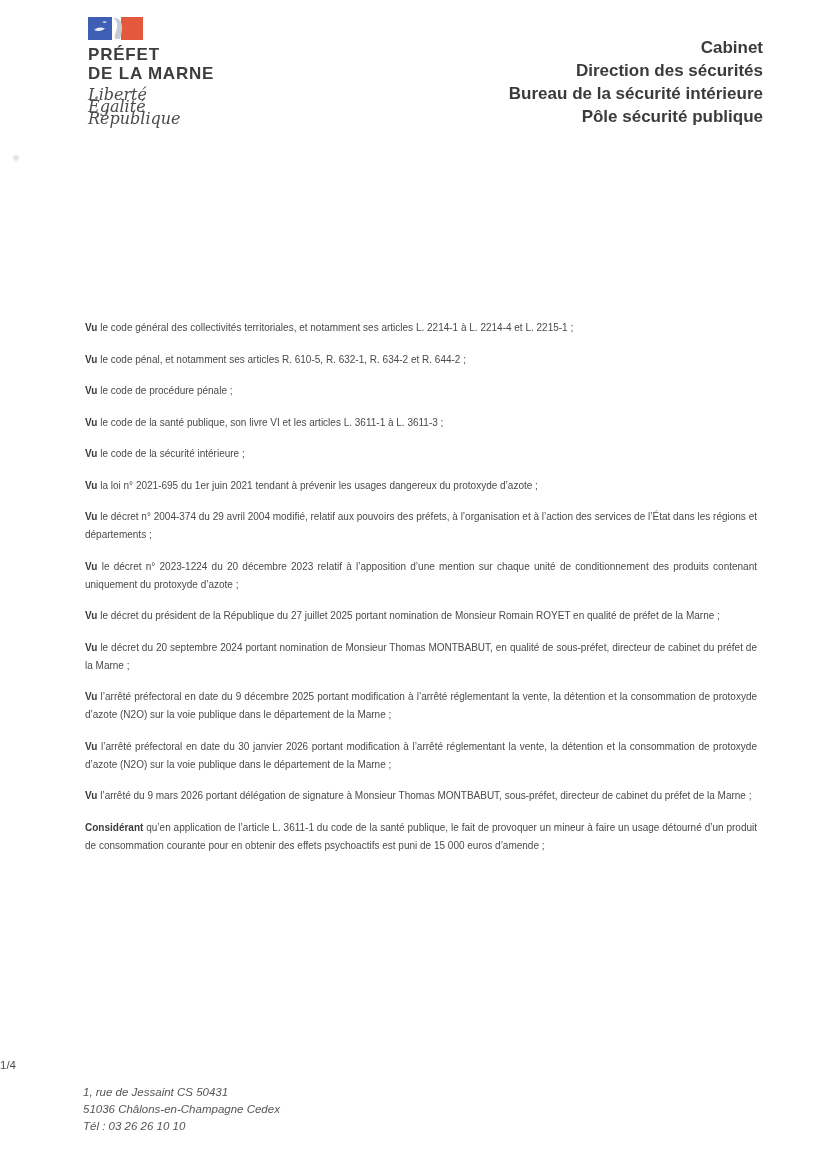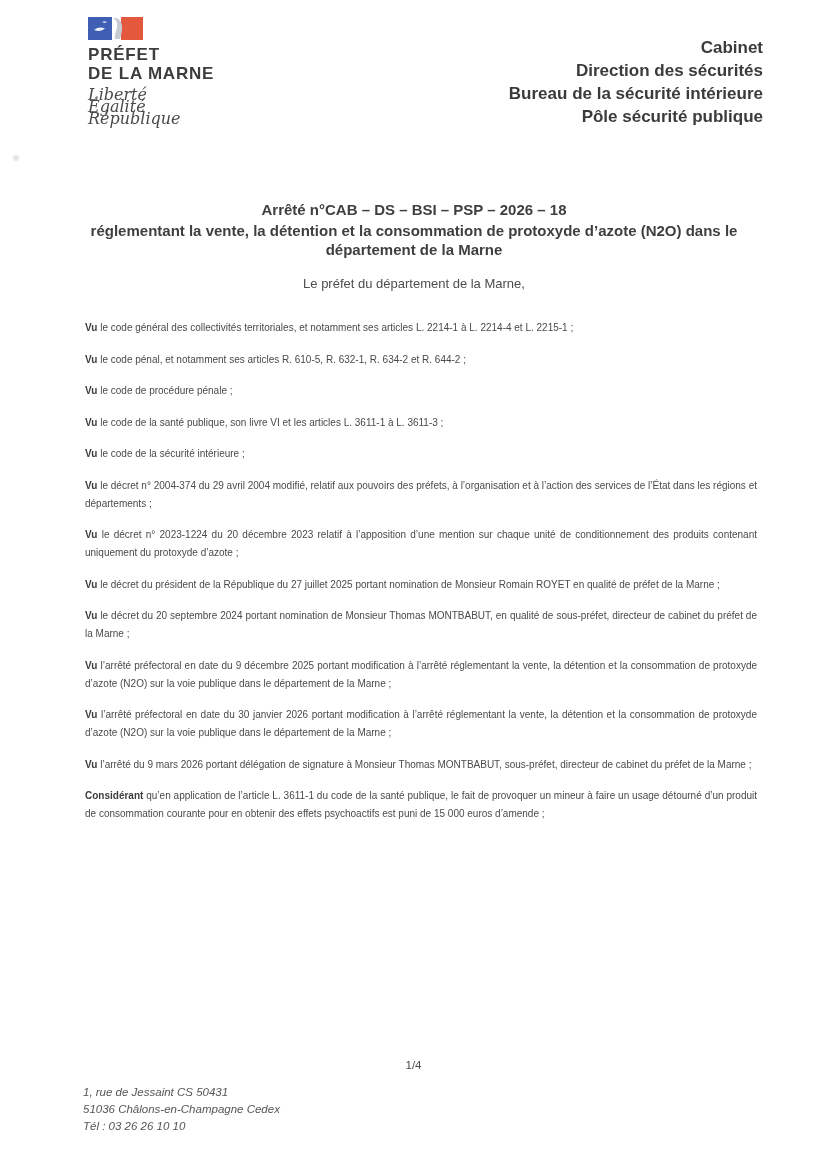--- a/index.html
+++ b/index.html
@@ -35,21 +35,21 @@
   .salutation{margin-top:17px;font-size:13px;color:#4d4d4d;}
   
   .body-text{
     position:absolute;left:85px;top:319px;width:672px;
     font-size:10px;line-height:18px;text-align:justify;color:#4a4a4a;
   }
   .body-text p{margin:0 0 13.5px 0;}
   .body-text strong{color:#3c3c3c;}
   
   .page-number{
-    position:absolute;left:0;top:1059px;width:100%;text-align:center;
+    position:absolute;left:0;top:1059px;width:100%;text-align:left;
     font-size:11.5px;color:#4d4d4d;
   }
   .address{
     position:absolute;left:83px;top:1084px;
     font-style:italic;font-size:11.5px;line-height:17px;color:#555555;
   }
   .scan-artifact{
     position:absolute;left:12px;top:153px;width:8px;height:10px;
     border-radius:50%;
     background:radial-gradient(circle,#d9d9d9 0%,#ffffff 70%);
@@ -83,38 +83,34 @@
   <div class="scan-artifact"></div>
 
   <div class="header-right">
 
   <div>Cabinet</div>
       <div>Direction des sécurités</div>
       <div>Bureau de la sécurité intérieure</div>
       <div>Pôle sécurité publique</div>
     </div>
 
-  <div class="title-block">
-    <div class="title-line1">Arrêté n°CAB – DS – BSI – PSP – 2026 – 18</div>
-    <div class="title-line2">réglementant la vente, la détention et la consommation de protoxyde d’azote (N2O) dans le département de la Marne</div>
-    <div class="salutation">Le préfet du département de la Marne,</div>
-  </div>
 
   <div class="body-text">
 
       <p><strong>Vu</strong> <span>le code général des collectivités territoriales, et notamment ses articles L. 2214-1 à L. 2214-4 et L. 2215-1 ;</span></p>
 
       <p><strong>Vu</strong> <span>le code pénal, et notamment ses articles R. 610-5, R. 632-1, R. 634-2 et R. 644-2 ;</span></p>
 
       <p><strong>Vu</strong> <span>le code de procédure pénale ;</span></p>
 
       <p><strong>Vu</strong> <span>le code de la santé publique, son livre VI et les articles L. 3611-1 à L. 3611-3 ;</span></p>
 
       <p><strong>Vu</strong> <span>le code de la sécurité intérieure ;</span></p>
 
+      <p><strong>Vu</strong> <span>la loi n° 2021-695 du 1er juin 2021 tendant à prévenir les usages dangereux du protoxyde d’azote ;</span></p>
 
       <p><strong>Vu</strong> <span>le décret n° 2004-374 du 29 avril 2004 modifié, relatif aux pouvoirs des préfets, à l’organisation et à l’action des services de l’État dans les régions et départements ;</span></p>
 
       <p><strong>Vu</strong> <span>le décret n° 2023-1224 du 20 décembre 2023 relatif à l’apposition d’une mention sur chaque unité de conditionnement des produits contenant uniquement du protoxyde d’azote ;</span></p>
 
       <p><strong>Vu</strong> <span>le décret du président de la République du 27 juillet 2025 portant nomination de Monsieur Romain ROYET en qualité de préfet de la Marne ;</span></p>
 
       <p><strong>Vu</strong> <span>le décret du 20 septembre 2024 portant nomination de Monsieur Thomas MONTBABUT, en qualité de sous-préfet, directeur de cabinet du préfet de la Marne ;</span></p>
 
       <p><strong>Vu</strong> <span>l’arrêté préfectoral en date du 9 décembre 2025 portant modification à l’arrêté réglementant la vente, la détention et la consommation de protoxyde d’azote (N2O) sur la voie publique dans le département de la Marne ;</span></p>

